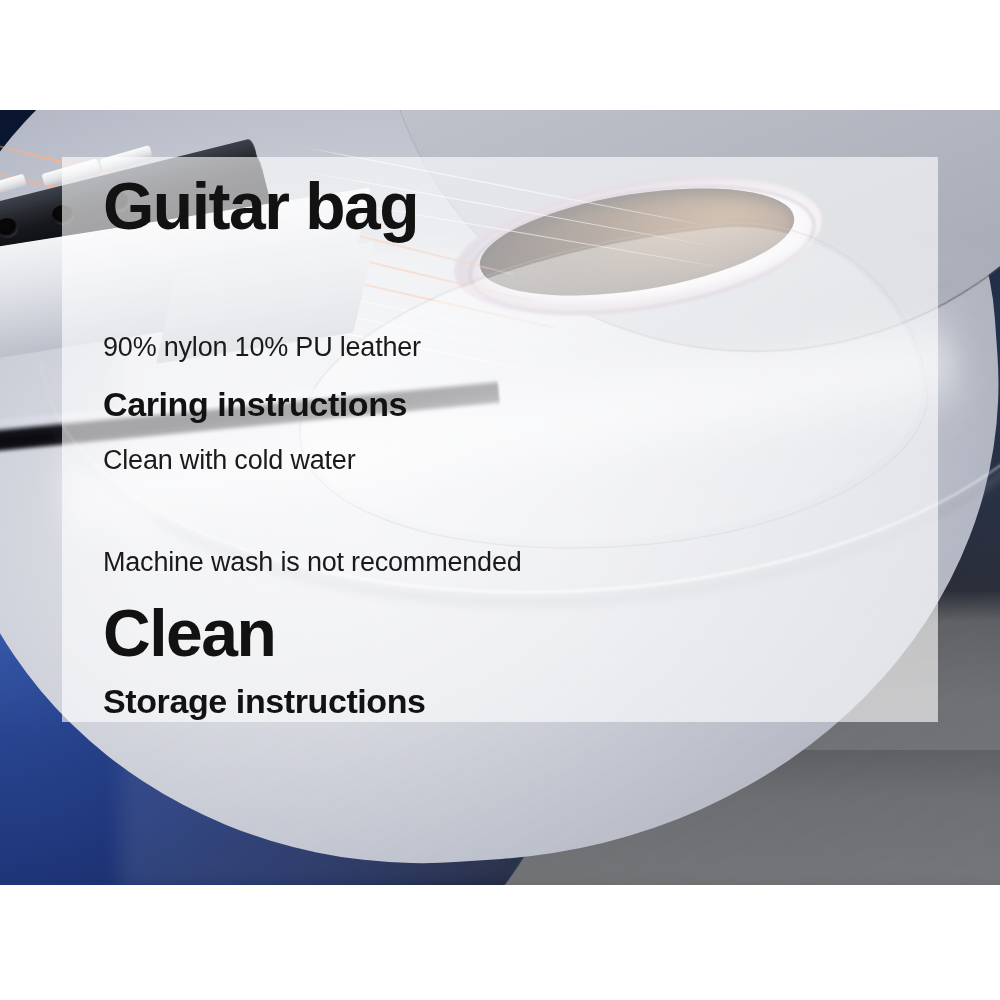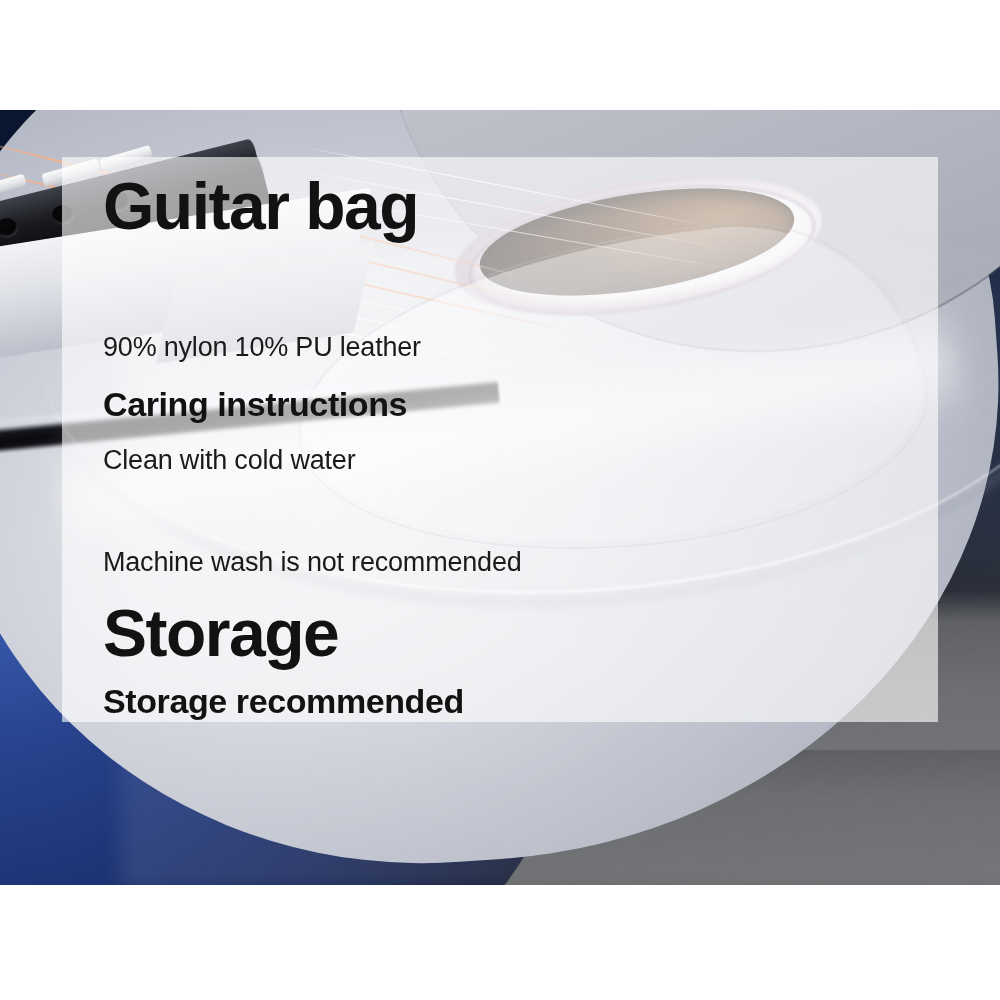--- a/index.html
+++ b/index.html
@@ -525,20 +525,20 @@
 
     <div class="txt p" id="t-material-p">90% nylon 10% PU leather</div>
 
     <div class="txt h2" id="t-caring-h">Caring instructions</div>
 
     <div class="txt p" id="t-caring-1">Clean with cold water</div>
 
 
     <div class="txt p" id="t-caring-3">Machine wash is not recommended</div>
 
-    <div class="txt h1" id="t-title-guitar">Storage</div>
-
-    <div class="txt h2" id="t-storage-h">Storage recommended</div>
+    <div class="txt h1" id="t-title-guitar">Clean</div>
+
+    <div class="txt h2" id="t-storage-h">Storage instructions</div>
 
 
 
   </div>
 </div>
 
 </body></html>

